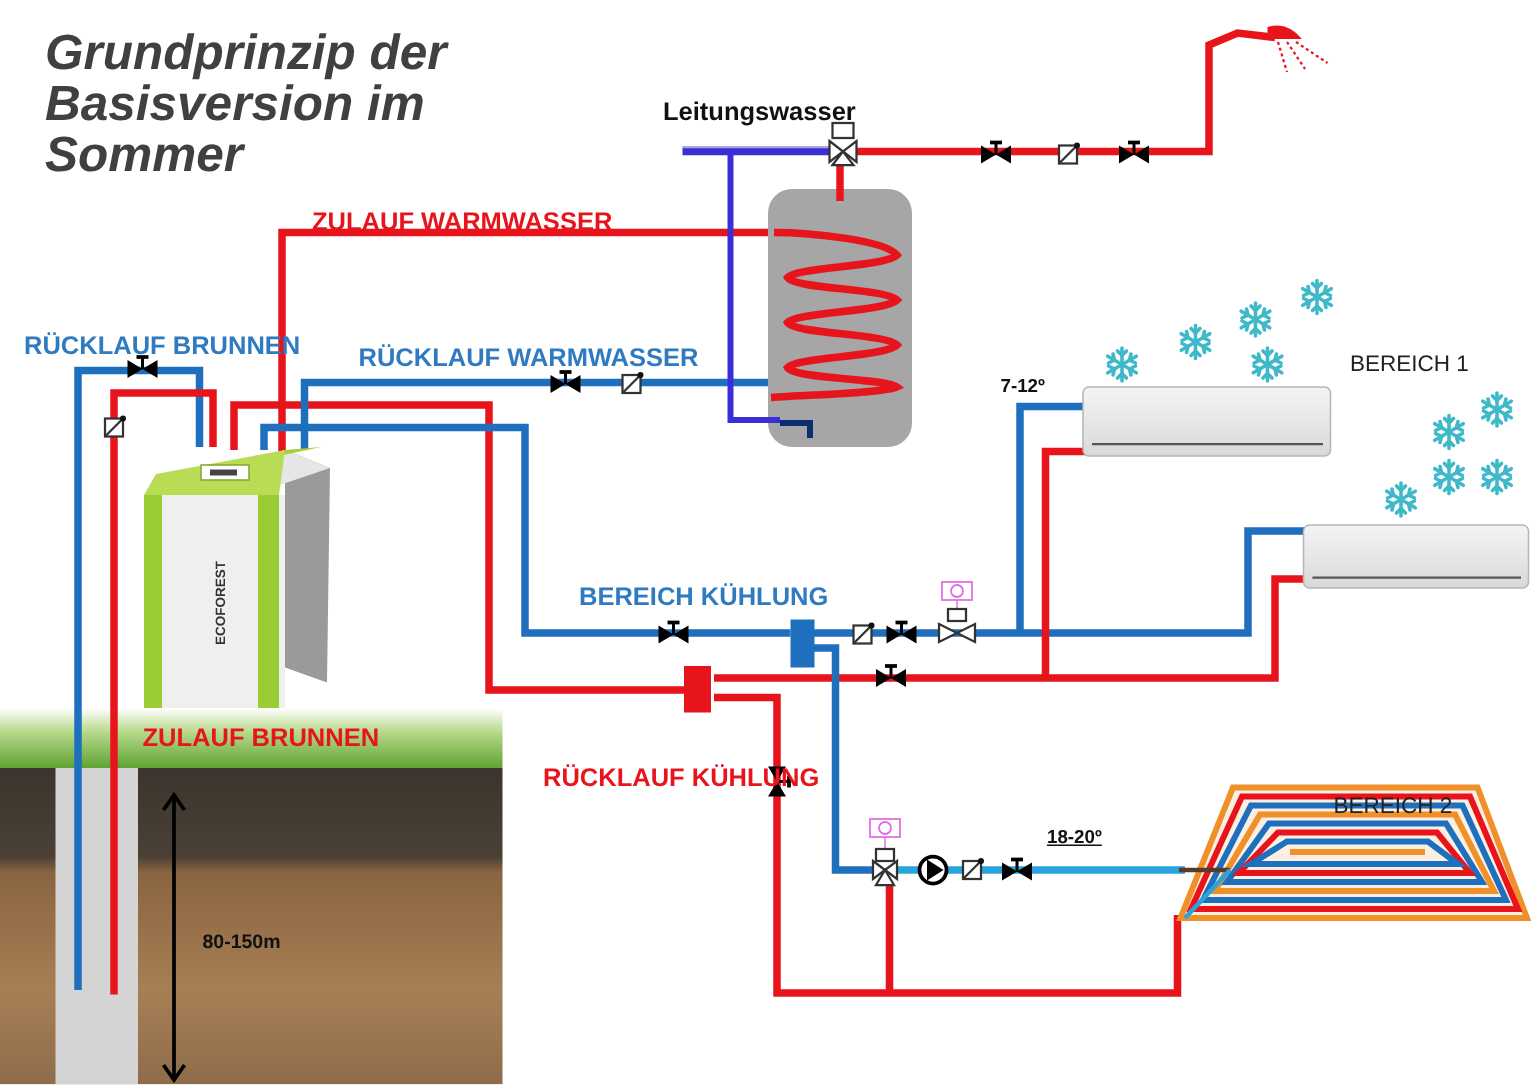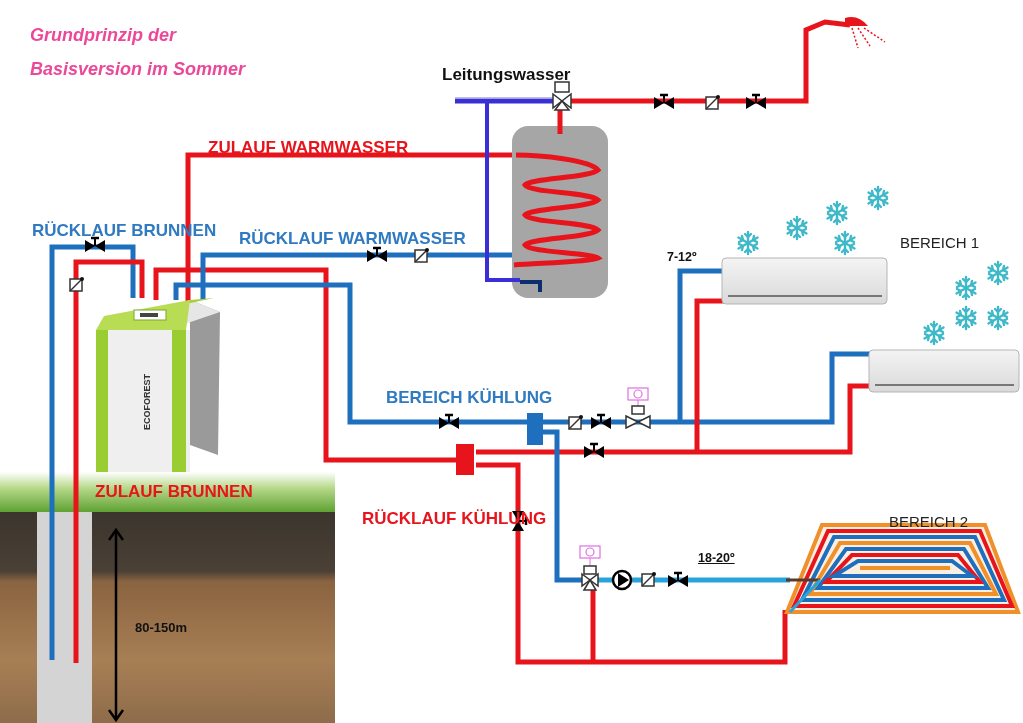--- a/index.html
+++ b/index.html
@@ -1,18 +1,18 @@
 <!DOCTYPE html>
 <html><head>
 <meta charset="utf-8">
 <style>
   html, body { margin:0; padding:0; background:#ffffff; }
   #canvas { position:relative; width:1023px; height:723px; overflow:hidden; background:#ffffff; font-family:"Liberation Sans", sans-serif; }
   svg { position:absolute; left:0; top:0; }
-  .title { position:absolute; left:30px; top:18px; width:360px; color:#ec4899; font-weight:bold; font-style:italic; font-size:18px; line-height:34px; }
+  .title { position:absolute; left:30px; top:18px; width:360px; color:#404040; font-weight:bold; font-style:italic; font-size:33px; line-height:34px; }
   .lbl { position:absolute; font-weight:bold; font-size:17px; white-space:nowrap; }
   .red { color:#e8141c; }
   .blue { color:#2f7ac0; }
   .black { color:#111; }
   .zone { position:absolute; font-size:15px; color:#222; white-space:nowrap;margin-top:24px; }
 </style>
 </head>
 <body>
 <div id="canvas">
 
@@ -204,23 +204,23 @@
 </svg>
 
 <div class="title">
   <div>Grundprinzip der</div>
   <div>Basisversion im Sommer</div>
 </div>
 
 <div class="lbl black" style="left:442px;top:65px;">Leitungswasser</div>
 <div class="lbl red" style="left:208px;top:138px;">ZULAUF WARMWASSER</div>
 <div class="lbl blue" style="left:239px;top:214px;margin-top:15px;">RÜCKLAUF WARMWASSER</div>
-<div class="lbl blue" style="left:32px;top:221px;text-align:right;">RÜCKLAUF BRUNNEN</div>
+<div class="lbl blue" style="left:16px;top:221px;text-align:right;">RÜCKLAUF BRUNNEN</div>
 <div class="lbl red" style="left:95px;top:482px;">ZULAUF BRUNNEN</div>
 <div class="lbl blue" style="left:386px;top:388px;">BEREICH KÜHLUNG</div>
 <div class="lbl red" style="left:344px;top:509px;padding-left:18px;">RÜCKLAUF KÜHLUNG</div>
 <div class="lbl black" style="left:667px;top:250px;font-size:12.5px;">7-12º</div>
 <div class="lbl black" style="left:698px;top:551px;font-size:12.5px;text-decoration:underline;">18-20º</div>
 <div class="lbl black" style="left:135px;top:620px;font-size:13px;">80-150m</div>
 <div class="zone" style="left:900px;top:210px;">BEREICH 1</div>
-<div class="zone" style="left:889px;top:489px;">BEREICH 2</div>
+<div class="zone" style="left:889px;top:505px;">BEREICH 2</div>
 
 </div>
 
 </body></html>

